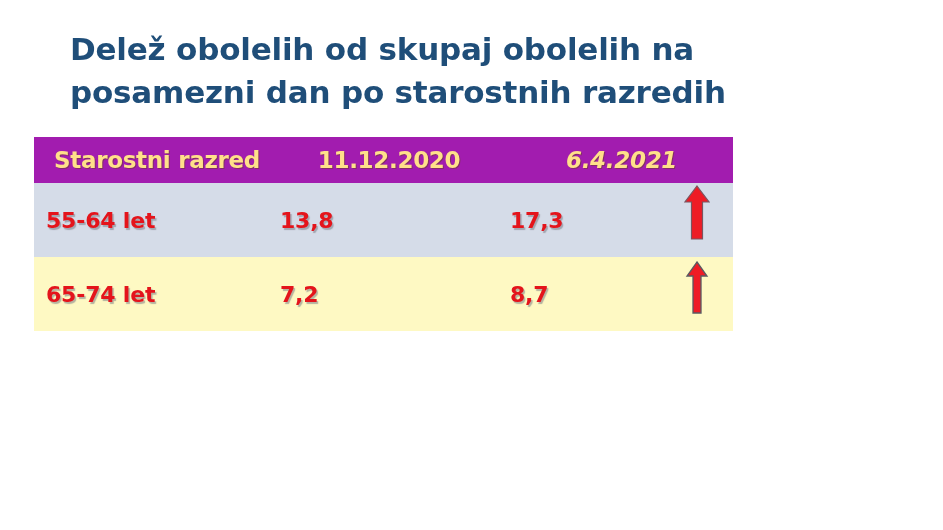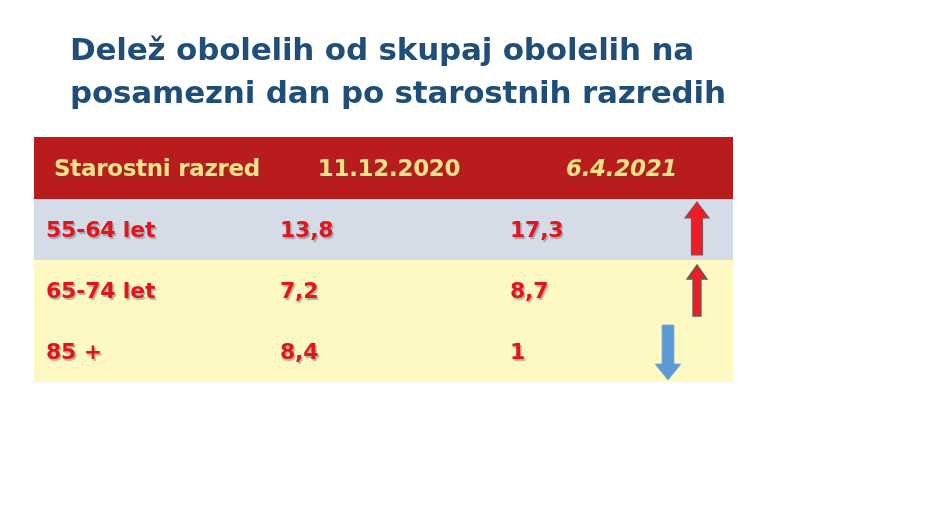--- a/index.html
+++ b/index.html
@@ -53,41 +53,41 @@
 
   #data-table th,
   #data-table td {
     padding: 0;
     margin: 0;
     vertical-align: middle;
     border: 0;
   }
 
   .hdr-row th {
-    height: 62px;
-    background: #b91c1c;
+    height: 46px;
+    background: #a21caf;
     border-right: 2px solid #FFFFFF;
     border-bottom: 2px solid #FFFFFF;
   }
   .hdr-row th:last-child { border-right: 0; font-style: italic; }
 
   .hdr-label {
     display: block;
     padding-left: 12px;
     color: #FFE08A;
     font-family: "DejaVu Sans", "Liberation Sans", sans-serif;
     font-size: 23px;
     font-weight: bold;
     letter-spacing: -0.3px;
     text-shadow: 1px 1px 0 rgba(90,70,10,0.45);
     white-space: nowrap;
   }
 
   .data-row td {
-    height: 61px;
+    height: 74px;
     border-right: 2px solid #FFFFFF;
     border-bottom: 2px solid #FFFFFF;
     position: relative;
   }
   .data-row td:last-child { border-right: 0; }
 
   .row-dark td { background: #D5DCE8; }
   .row-light td { background: #fef9c3; }
 
   .cell-text {
@@ -178,33 +178,17 @@
           <span class="cell-text">8,7</span>
           <span class="arrow-holder">
             <svg class="arrow-r2" width="24" height="54" viewBox="0 0 24 54">
               <path d="M12 1 L22 15 L16 15 L16 52 L8 52 L8 15 L2 15 Z" fill="#EE1C25" stroke="#5A5A62" stroke-width="1.3"></path>
             </svg>
           </span>
         </td>
       </tr>
 
 
-      <tr class="data-row row-light">
-        <td>
-          <span class="cell-text">85 +</span>
-        </td>
-        <td>
-          <span class="cell-text">8,4</span>
-        </td>
-        <td>
-          <span class="cell-text">1</span>
-          <span class="arrow-holder">
-            <svg class="arrow-r4" width="30" height="58" viewBox="0 0 30 58">
-              <path d="M15 57 L2 41 L9 41 L9 2 L21 2 L21 41 L28 41 Z" fill="#5B9BD5" stroke="#7FA9D0" stroke-width="0.8"></path>
-            </svg>
-          </span>
-        </td>
-      </tr>
 
     </tbody>
   </table>
 
 </div>
 
 </body></html>

